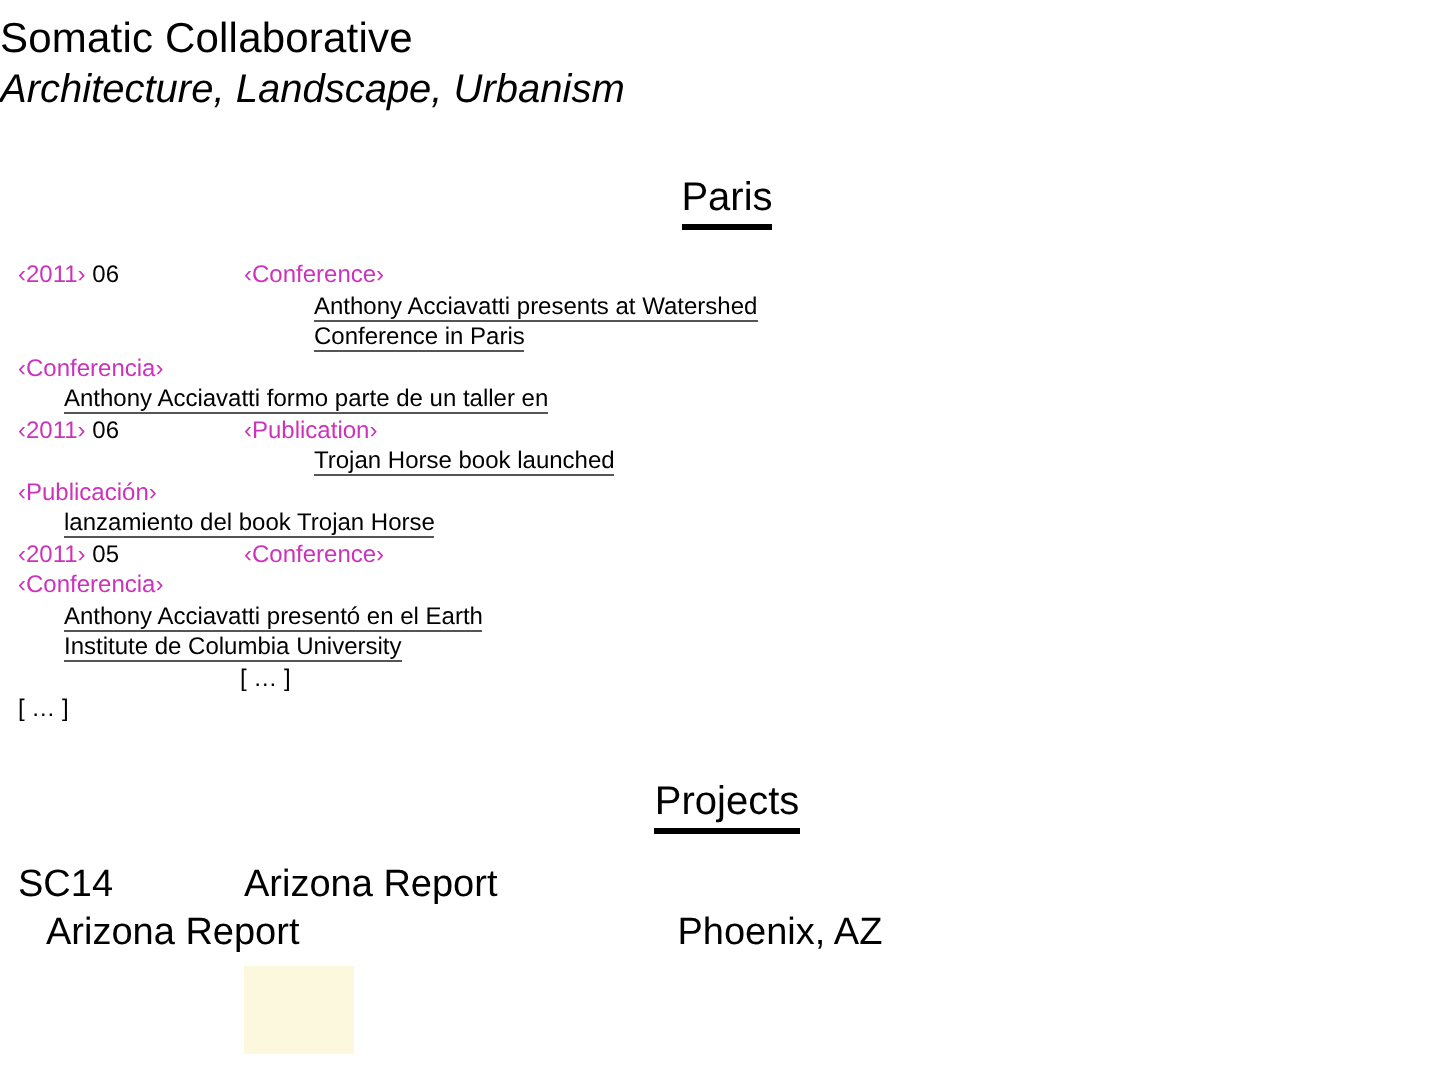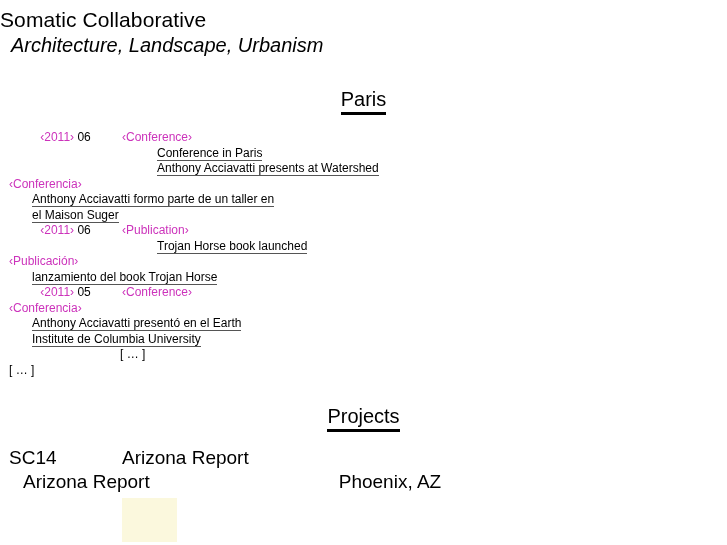--- a/index.html
+++ b/index.html
@@ -25,21 +25,20 @@
     font-size: 21px;
     line-height: 26px;
     font-weight: normal;
     letter-spacing: 0.1px;
   }
   .site-subtitle {
     font-size: 20px;
     line-height: 25px;
     font-style: italic;
     font-weight: normal;
-    padding-left: 11px;
   }
 
   
   .section-heading {
     text-align: center;
     font-size: 20px;
     line-height: 24px;
     font-weight: normal;
   }
   .section-heading .heading-text {
@@ -64,21 +63,20 @@
   }
   .tag {
     color: #cc33bb;
   }
   .date-num {
     color: #000000;
   }
   .tag-col {
     display: inline-block;
     width: 113px;
-    text-align: center;
   }
   .title-line-en {
     padding-left: 157px;
   }
   .title-line-es {
     padding-left: 32px;
   }
   .linktext {
     border-bottom: 1px solid #555555;
     display: inline-block;
@@ -159,33 +157,30 @@
   <span class="heading-text">Paris</span>
 </div>
 
 <div class="news-list">
 
   <div>
     <div class="news-row meta-line">
       <span class="tag-col"><span class="tag">‹2011›</span> <span class="date-num">06</span></span><span class="tag">‹Conference›</span>
     </div>
     <div class="news-row title-line-en">
+      <span class="linktext">Anthony Acciavatti presents at Watershed</span>
+    </div>
+    <div class="news-row title-line-en">
       <span class="linktext">Conference in Paris</span>
     </div>
-    <div class="news-row title-line-en">
-      <span class="linktext">Anthony Acciavatti presents at Watershed</span>
-    </div>
     <div class="news-row meta-line">
       <span class="tag">‹Conferencia›</span>
     </div>
     <div class="news-row title-line-es">
       <span class="linktext">Anthony Acciavatti formo parte de un taller en</span>
-    </div>
-    <div class="news-row title-line-es">
-      <span class="linktext">el Maison Suger</span>
     </div>
   </div>
 
   <div>
     <div class="news-row meta-line">
       <span class="tag-col"><span class="tag">‹2011›</span> <span class="date-num">06</span></span><span class="tag">‹Publication›</span>
     </div>
     <div class="news-row title-line-en">
       <span class="linktext">Trojan Horse book launched</span>
     </div>

